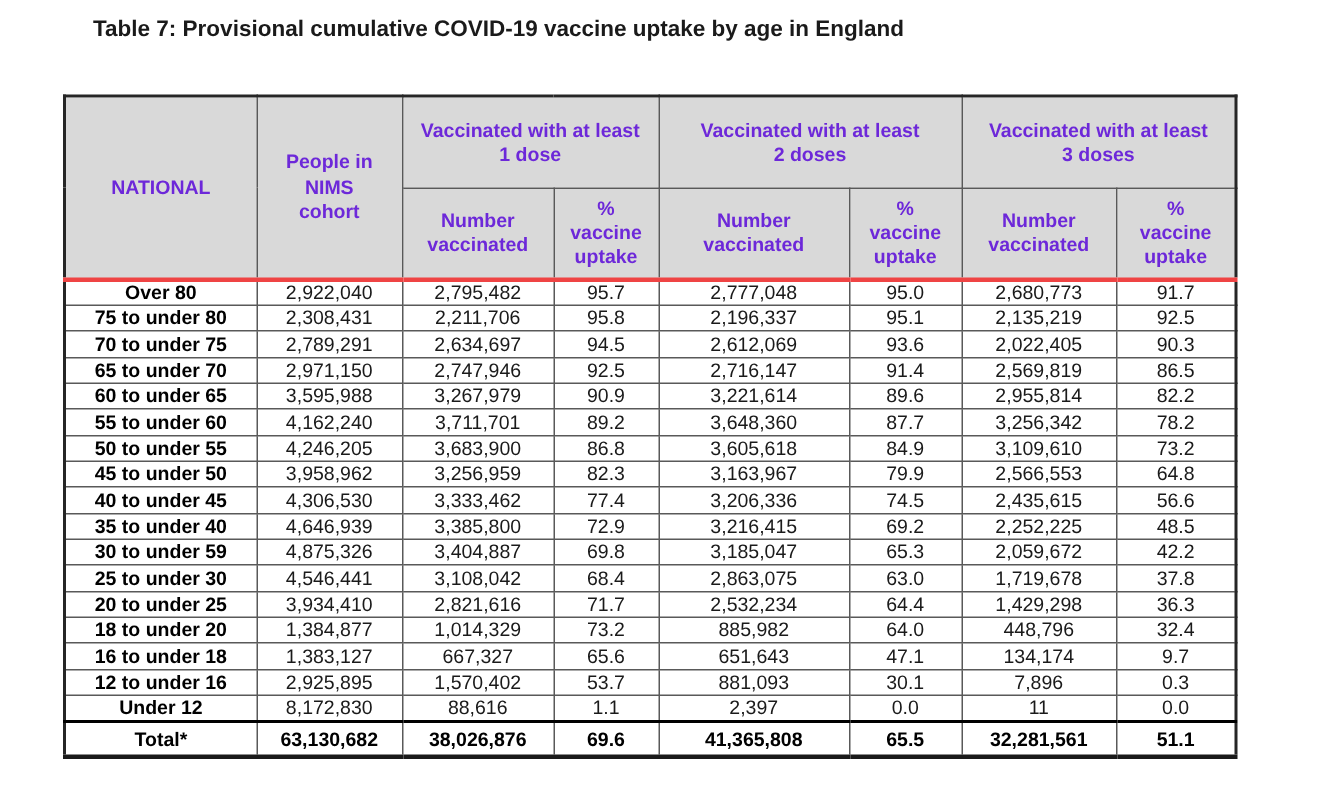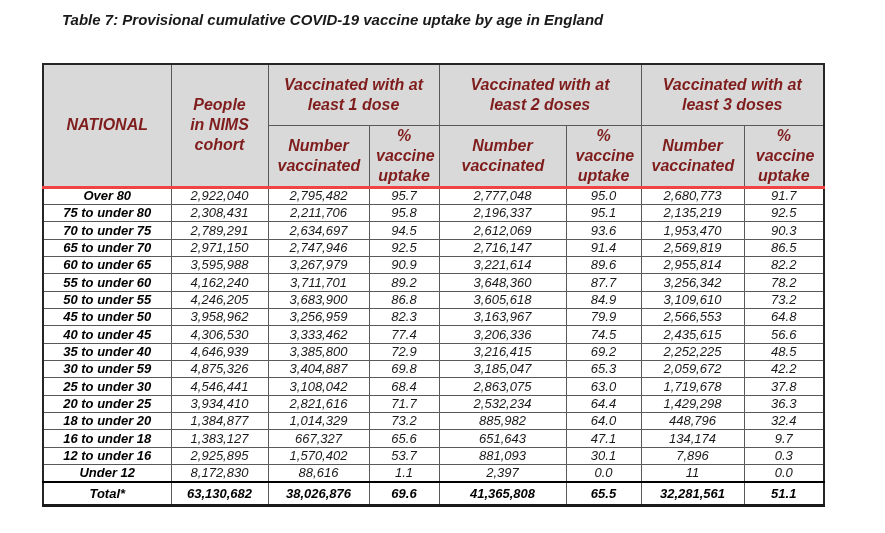--- a/index.html
+++ b/index.html
@@ -1,42 +1,42 @@
 <!DOCTYPE html>
 <html><head>
 <meta charset="utf-8">
 <style>
   html, body { margin:0; padding:0; background:#ffffff; }
   body {
     width:885px; height:533px;
     font-family:"Liberation Sans", sans-serif;
     -webkit-font-smoothing:antialiased;
   }
-  .page { position:relative; width:827px; height:533px; overflow:hidden; background:#fff;font-style:italic; }
+  .page { position:relative; width:827px; height:533px; overflow:hidden; background:#fff; }
 
   .doc-title {
     position:absolute; left:62px; top:11px;
     font-size:15px; font-weight:bold; color:#1a1a1a;
     white-space:nowrap;
   }
 
   table.uptake {
     position:absolute; left:42px; top:63px;
     width:781px;
     border-collapse:collapse; table-layout:fixed;
     border:2px solid #262626;
   }
   th, td {
     border:1px solid #595959;
     text-align:center; vertical-align:middle;
     padding:0 2px; overflow:hidden;
   }
   thead th {
     background:#d9d9d9;
-    font-size:16px; font-weight:bold; color:#7f1d1d;
+    font-size:13px; font-weight:bold; color:#6d28d9;
     line-height:1.25;
   }
   thead th span { display:inline-block; }
   th.cohort span  { max-width:64px;  }
   th.group  span  { max-width:150px; }
   th.subpct span  { max-width:56px;  }
   th.subnum span  { max-width:82px;  }
 
   thead tr { height:61px; }
   .sub-row th, th.spanfull { border-bottom:3px solid #ef4444; }
@@ -108,21 +108,21 @@
           <td>2,135,219</td>
           <td>92.5</td>
         </tr>
         <tr>
           <td class="rowhdr">70 to under 75</td>
           <td>2,789,291</td>
           <td>2,634,697</td>
           <td>94.5</td>
           <td>2,612,069</td>
           <td>93.6</td>
-          <td>1,953,470</td>
+          <td>2,022,405</td>
           <td>90.3</td>
         </tr>
         <tr>
           <td class="rowhdr">65 to under 70</td>
           <td>2,971,150</td>
           <td>2,747,946</td>
           <td>92.5</td>
           <td>2,716,147</td>
           <td>91.4</td>
           <td>2,569,819</td>

